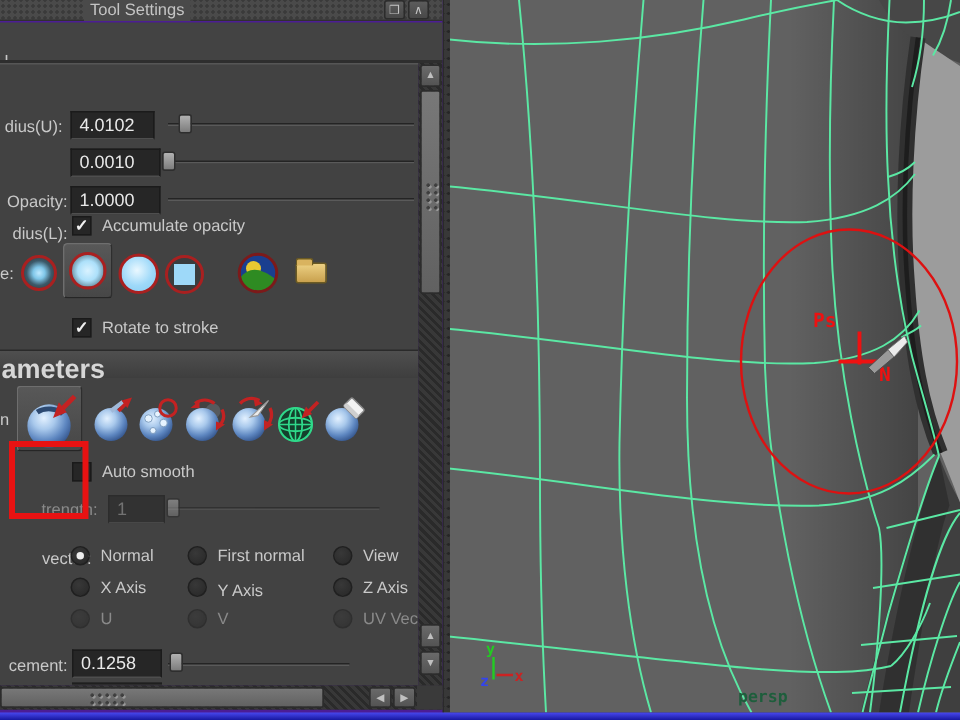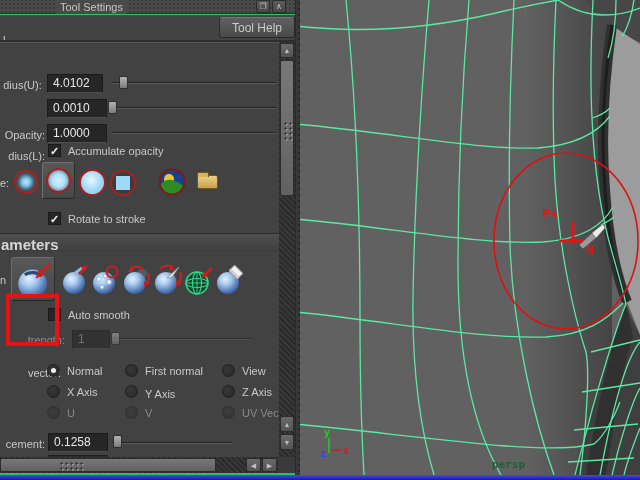--- a/index.html
+++ b/index.html
@@ -1,20 +1,20 @@
 <!DOCTYPE html>
 <html><head>
 <meta charset="utf-8">
 <style>
   html,body{margin:0;padding:0;background:#222;}
   *{box-sizing:border-box;font-family:"Liberation Sans",sans-serif;}
   #screen{position:relative;width:640px;height:480px;overflow:hidden;background:#434343;}
 
   
-  #panel{position:absolute;left:0;top:0;width:296px;height:480px;background:#22c55e;overflow:hidden;border-right:1px solid #2a2a2a;}
+  #panel{position:absolute;left:0;top:0;width:296px;height:480px;background:#4c1d95;overflow:hidden;border-right:1px solid #2a2a2a;}
   #titlebar{position:absolute;left:0;top:0;width:296px;height:14px;background:#4a4a4a;
     background-image:radial-gradient(circle,#3a3a3a 1px,transparent 1.3px);background-size:4px 4px;background-position:0 2px;
     border-bottom:1px solid #303030;}
   #titlebar .title{position:absolute;left:56px;top:0;font-size:11px;line-height:14px;color:#c4c4c4;background:#4a4a4a;padding:0 4px;}
   .winbtn{position:absolute;top:0;width:14px;height:13px;background:linear-gradient(#5c5c5c,#484848);border:1px solid #2c2c2c;border-radius:2px;
     color:#c4c4c4;font-size:8px;line-height:11px;text-align:center;padding:0;}
   #btnrow{position:absolute;left:0;top:15px;width:296px;height:25px;background:#434343;}
   .frag{color:#c8c8c8;font-size:12px;}
   #toolfrag{position:absolute;left:3px;top:19px;}
   .pushbtn{position:absolute;background:linear-gradient(#606060,#4a4a4a);border:1px solid #2a2a2a;border-top-color:#757575;border-radius:3px;
@@ -29,21 +29,21 @@
   .track{position:absolute;height:2px;background:#242424;border-bottom:1px solid #5a5a5a;}
   .thumb{position:absolute;width:9px;height:13px;background:linear-gradient(#b2b2b2,#7c7c7c);border:1px solid #2e2e2e;border-radius:2px;}
   .cb{position:absolute;width:13px;height:13px;background:#262626;border:1px solid #1a1a1a;color:#f0f0f0;
     font-size:11px;font-weight:bold;line-height:12px;text-align:center;}
   .radio{position:absolute;width:13px;height:13px;border-radius:50%;background:radial-gradient(circle at 40% 35%,#383838,#272727);border:1px solid #202020;}
   .radio .dot{position:absolute;left:3px;top:3px;width:5px;height:5px;border-radius:50%;background:#ededed;}
   .dim{opacity:.55;}
   .dimtext{color:#8a8a8a;}
 
   #paramhdr{position:absolute;left:0;top:232px;width:279px;height:19px;background:linear-gradient(#4f4f4f,#3e3e3e);border-top:1px solid #2a2a2a;}
-  #paramhdr span{position:absolute;left:1px;top:2px;font-size:15px;font-weight:bold;color:#d6d6d6;}
+  #paramhdr span{position:absolute;left:1px;top:2px;font-size:18px;font-weight:bold;color:#d6d6d6;}
   .iconbtnframe{position:absolute;background:linear-gradient(#585858,#474747);border:1px solid #6e6e6e;border-bottom-color:#262626;border-right-color:#2e2e2e;border-radius:3px;}
   .folder{position:absolute;width:21px;height:14px;background:linear-gradient(#ecd083,#c9a14e);border:1px solid #6b5a23;border-radius:2px;}
   .folder::before{content:"";position:absolute;top:-4px;left:-1px;width:10px;height:4px;background:#d9b35f;border:1px solid #6b5a23;border-bottom:none;border-radius:2px 2px 0 0;}
 
   
   .sculptbtn{position:absolute;width:30px;height:32px;background:transparent;border:none;padding:0;}
   #sculptframe{position:absolute;left:11px;top:256px;width:44px;height:44px;}
   #redbox{position:absolute;left:6px;top:251px;width:53px;height:52px;border:4px solid #e81212;z-index:5;}
 
   
@@ -85,21 +85,20 @@
   <div id="panel">
 
     <div id="titlebar">
       <span class="title">Tool Settings</span>
       <button class="winbtn" style="left:256px;">❐</button>
       <button class="winbtn" style="left:272px;">∧</button>
     </div>
 
     <div id="btnrow">
       <span id="toolfrag" class="frag">l</span>
-      <button class="pushbtn" style="left:219px;top:2px;width:76px;height:21px;">Tool Help</button>
     </div>
     <div id="sep1"></div>
 
     <div id="content">
 
       <span class="lbl rlbl" style="left:0;top:36px;width:45px;text-align:center;">dius(U):</span>
       <div class="inputbox" style="left:47px;top:31px;width:56px;">4.0102</div>
       <div class="track" style="left:112px;top:39px;width:164px;"></div>
       <div class="thumb" style="left:119px;top:33px;"></div>
 

